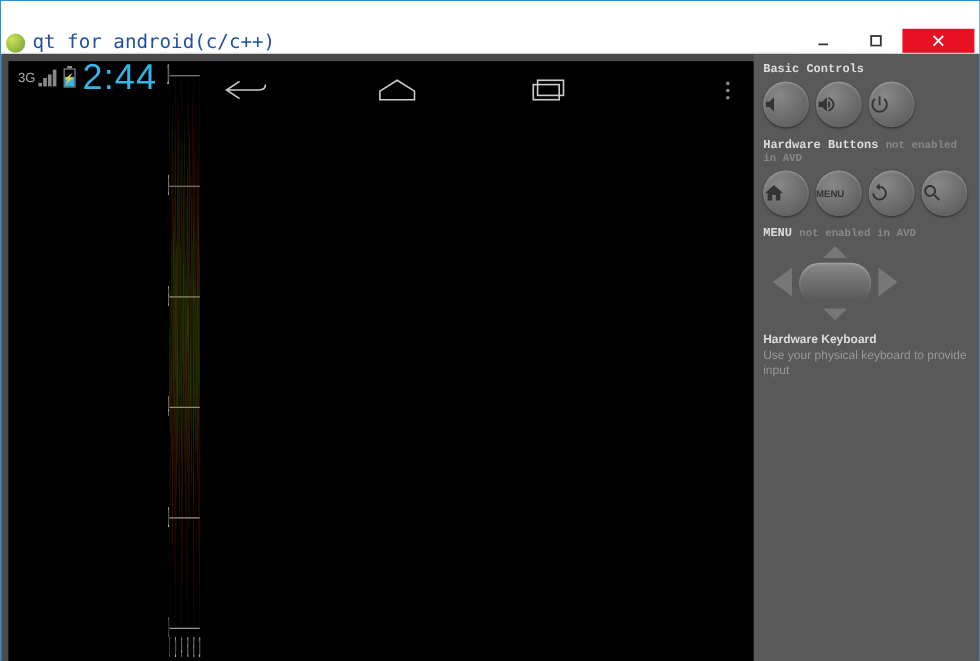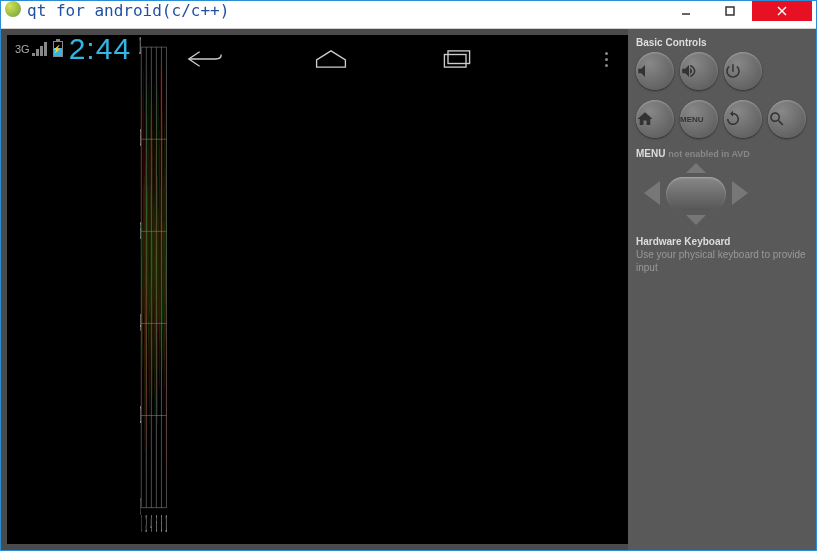--- a/index.html
+++ b/index.html
@@ -1,19 +1,19 @@
 <!DOCTYPE html>
 <html><head>
 <meta charset="utf-8">
 <style>
 * { margin: 0; padding: 0; box-sizing: border-box; }
 body { font-family: Arial, sans-serif; background: #fff; overflow: hidden; }
 
 .window { width: 817px; height: 551px; background: #fff; border: 1px solid #2b8dd6; position: relative; }
-.titlebar { height: 28px; background: #fff; border-bottom: 1px solid #d0d0d0; display: flex; align-items: flex-start; padding: 0 4px; }
+.titlebar { height: 44px; background: #fff; border-bottom: 1px solid #d0d0d0; display: flex; align-items: flex-end; padding: 0 4px; }
 .titlebar-icon { width: 16px; height: 16px; border-radius: 50%; background: radial-gradient(circle at 30% 30%, #d4e157, #689f38); margin-right: 6px; }
 .titlebar-text { font-family: "SimSun", monospace; font-size: 16px; color: #2050a0; }
 .window-controls { margin-left: auto; display: flex; }
 .win-btn { width: 44px; height: 20px; display: flex; align-items: center; justify-content: center; font-size: 12px; color: #333; }
 .win-btn.min { background: #fff; }
 .win-btn.max { background: #fff; }
 .win-btn.close { background: #e81123; color: #fff; width: 60px; height: 20px; }
 .win-btn svg { width: 10px; height: 10px; }
 
 .content { display: flex; height: calc(100% - 28px); background: #4a4a4a; }
@@ -34,21 +34,21 @@
 .chart-svg { width: 100%; height: 100%; }
 .axis-label { fill: #fff; font-size: 20px; font-family: Arial; }
 
 .navbar { height: 48px; display: flex; align-items: center; justify-content: center; gap: 90px; padding: 0 20px; }
 .nav-btn { width: 36px; height: 24px; display: flex; align-items: center; justify-content: center; }
 .nav-btn svg { stroke: #ccc; fill: none; stroke-width: 1.5; }
 .nav-dots { display: flex; flex-direction: column; gap: 3px; margin-left: 40px; }
 .nav-dots div { width: 3px; height: 3px; background: #888; border-radius: 50%; }
 
 .sidebar { width: 188px; background: #595959; padding: 8px; color: #ccc; font-size: 10px; }
-.section-title { font-weight: bold; color: #ddd; font-size: 10px; margin-bottom: 4px; }
+.section-title { font-weight: bold; color: #ddd; font-size: 10px; margin-bottom: 4px; font-family: Liberation Mono, monospace; }
 .section-sub { color: #888; font-size: 9px; }
 .btn-row { display: flex; gap: 6px; margin-bottom: 10px; }
 .ctrl-btn { width: 38px; height: 38px; border-radius: 50%; background: radial-gradient(circle at 35% 30%, #888, #555); display: flex; align-items: center; box-shadow: inset 0 1px 2px rgba(255,255,255,0.3), 0 1px 2px rgba(0,0,0,0.5); }
 .ctrl-btn svg { width: 18px; height: 18px; fill: #333; }
 .dpad { position: relative; width: 120px; height: 62px; margin-bottom: 10px; }
 .dpad-center { position: absolute; left: 30px; top: 14px; width: 60px; height: 34px; border-radius: 18px; background: linear-gradient(#888,#555); box-shadow: inset 0 1px 2px rgba(255,255,255,0.3); }
 .dpad-left, .dpad-right { position: absolute; top: 18px; width: 0; height: 0; border-top: 12px solid transparent; border-bottom: 12px solid transparent; }
 .dpad-left { left: 8px; border-right: 16px solid #777; }
 .dpad-right { right: 8px; border-left: 16px solid #777; }
 .dpad-up, .dpad-down { position: absolute; left: 50px; width: 0; height: 0; border-left: 10px solid transparent; border-right: 10px solid transparent; }
@@ -172,20 +172,24 @@
               <path d="M3 9v6h4l5 5V4L7 9H3zm13 3c0-1.8-1-3.3-2.5-4v8c1.5-.7 2.5-2.2 2.5-4zm-2.5-8v2c2.9.9 5 3.5 5 6s-2.1 5.1-5 6v2c4-.9 7-4.5 7-8s-3-7.1-7-8z"></path>
             </svg>
           </div>
         <div class="ctrl-btn">
             <svg viewBox="0 0 24 24">
               <path d="M13 3h-2v10h2V3zm4.8 2.2l-1.4 1.4C17.9 8 19 9.9 19 12c0 3.9-3.1 7-7 7s-7-3.1-7-7c0-2.1 1.1-4 2.6-5.4L6.2 5.2C4.2 6.9 3 9.3 3 12c0 5 4 9 9 9s9-4 9-9c0-2.7-1.2-5.1-3.2-6.8z"></path>
             </svg>
           </div>
       </div>
 
+      <div class="section-title">
+        <span>Hardware Buttons</span>
+        <span class="section-sub">not enabled in AVD</span>
+      </div>
       <div class="btn-row">
         <div class="ctrl-btn">
             <svg viewBox="0 0 24 24">
               <path d="M10 20v-6h4v6h5v-8h3L12 3 2 12h3v8z"></path>
             </svg>
           </div>
         <div class="ctrl-btn">
             <span style="font-size:8px;font-weight:bold;color:#333">MENU</span>
           </div>
         <div class="ctrl-btn">

